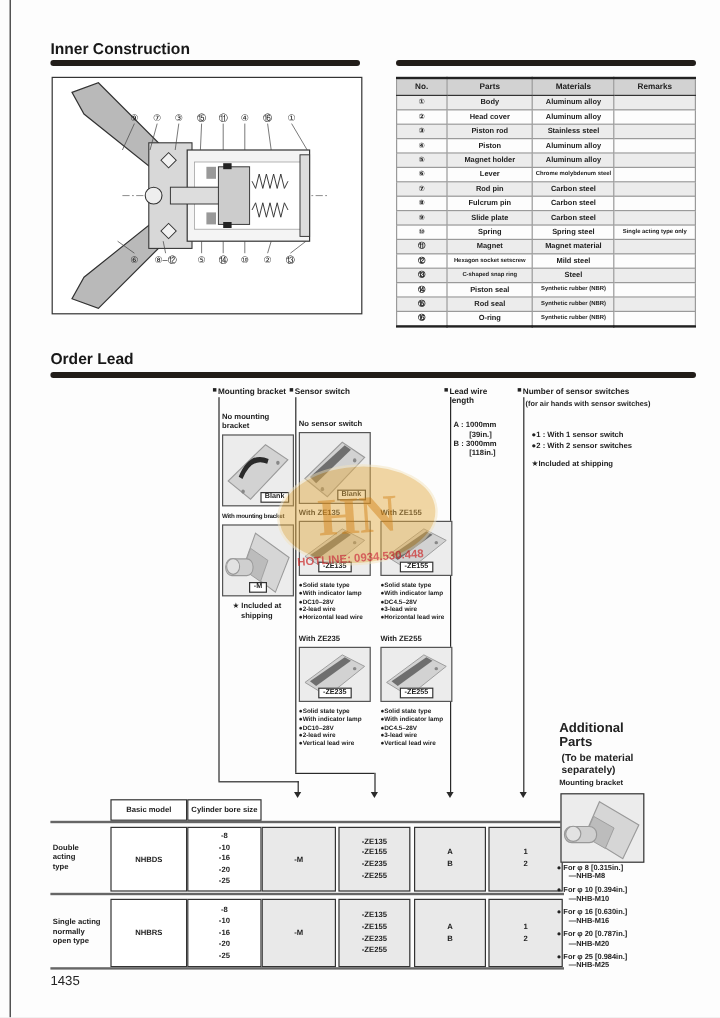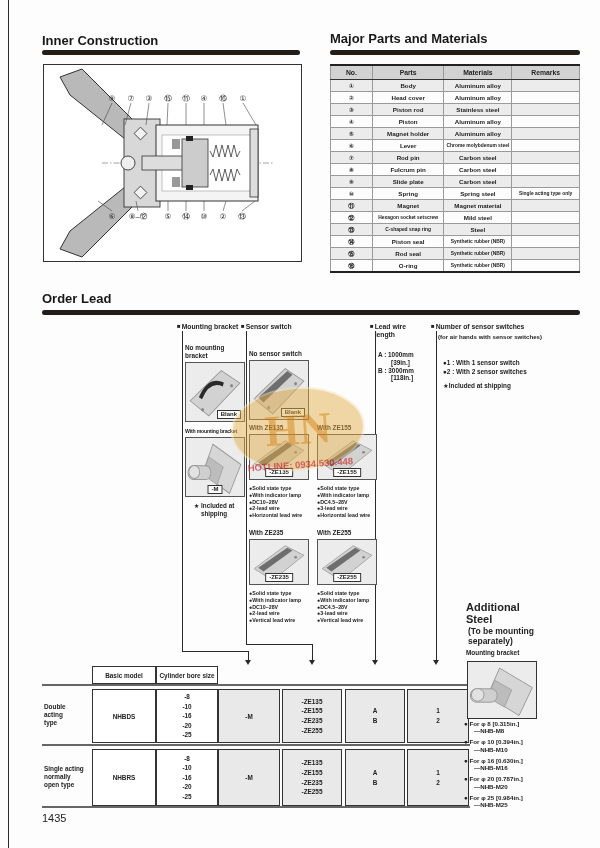--- a/index.html
+++ b/index.html
@@ -119,21 +119,20 @@
           <line x1="160" y1="146" x2="160" y2="136" stroke="#444" stroke-width="0.6"></line>
           <text x="160" y="154" font-size="7.6" text-anchor="middle" fill="#222">⑩</text>
           <line x1="179" y1="146" x2="182" y2="136" stroke="#444" stroke-width="0.6"></line>
           <text x="179" y="154" font-size="7.6" text-anchor="middle" fill="#222">②</text>
           <line x1="198" y1="146" x2="211" y2="136" stroke="#444" stroke-width="0.6"></line>
           <text x="198" y="154" font-size="7.6" text-anchor="middle" fill="#222">⑬</text>
         </g>
     </svg>
   </div>
 
-  <div class="sec-title" style="left:330px;top:31px">Major Parts and Materials</div>
   <div class="rule" style="left:330px;top:50px;width:250px"></div>
   <table class="mat">
     <colgroup>
         <col style="width:42px">
         <col style="width:72px">
         <col style="width:68px">
         <col style="width:68px">
       </colgroup>
     <thead>
       <tr>
@@ -474,22 +473,22 @@
     </div>
   <div class="cell gray" style="left:407px;top:749px;width:60px;height:55px">
       <div class="li">1</div>
       <div class="li">2</div>
     </div>
 
   <div class="trule" style="top:806px"></div>
   <div class="pagenum">1435</div>
 
   <div class="add-title">Additional
-Steel</div>
-  <div class="add-sub">(To be mounting
+Parts</div>
+  <div class="add-sub">(To be material
 separately)</div>
   <div class="add-item">Mounting bracket</div>
   <div class="add-photo photo">
       <svg viewBox="0 0 56 46" preserveAspectRatio="none">
         <polygon points="26,5 53,21 42,44 16,28" fill="#d6d6d6" stroke="#9a9a9a" stroke-width="0.8"></polygon>
         <polygon points="22,15 36,23 30,37 16,29" fill="#bcbcbc" stroke="#999" stroke-width="0.6"></polygon>
         <rect x="2" y="22" width="22" height="11" rx="5" fill="#cfcfcf" stroke="#999" stroke-width="0.8"></rect>
         <circle cx="8" cy="27" r="5.2" fill="#e2e2e2" stroke="#999" stroke-width="0.8"></circle>
       </svg>
     </div>

